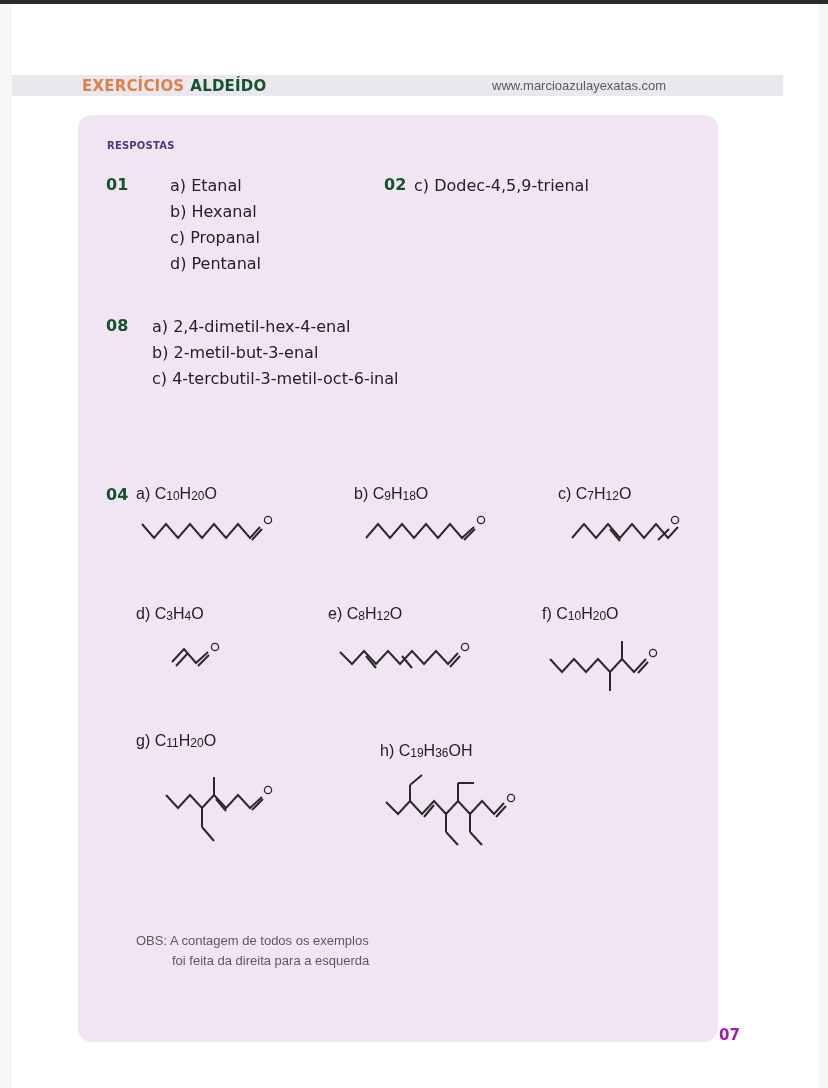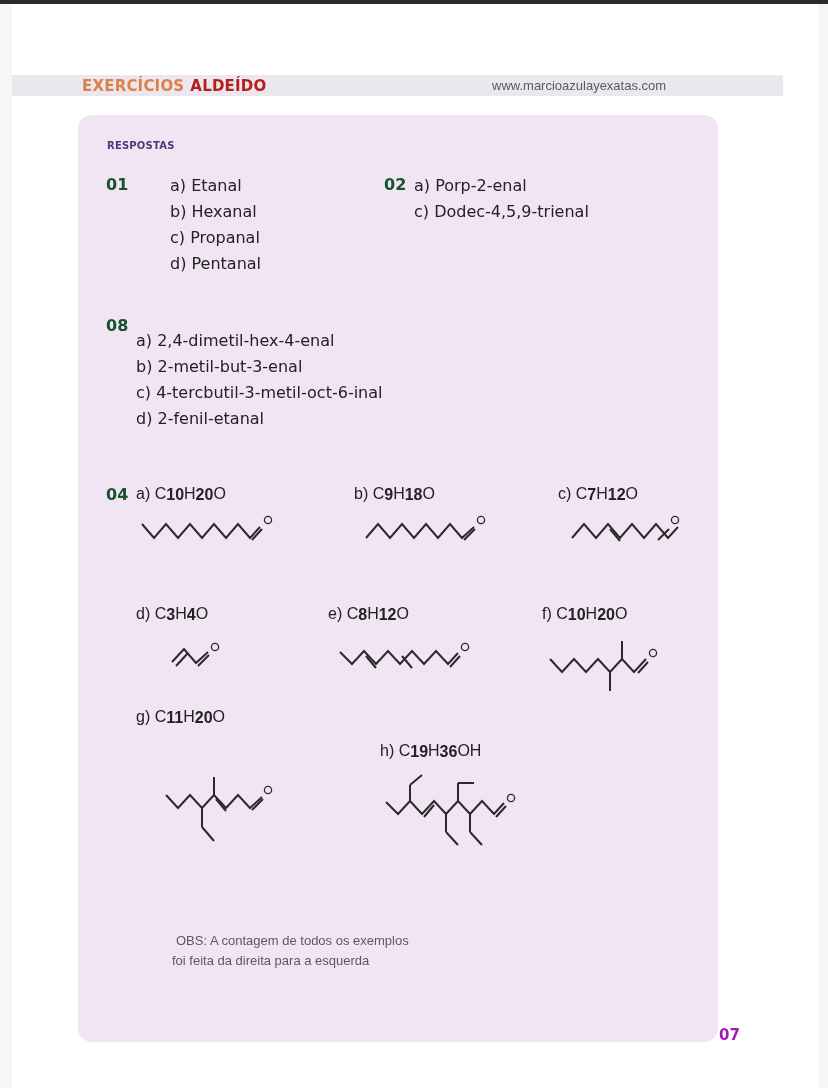--- a/index.html
+++ b/index.html
@@ -18,21 +18,21 @@
     }
     .header-band {
       position: absolute; left: 12px; top: 75px; width: 771px; height: 21px;
       background: #ebe7ef;
     }
     .header-title {
       position: absolute; left: 82px; top: 76px; height: 20px;
       font-weight: bold; font-size: 15px; line-height: 20px; letter-spacing: 0.2px;
     }
     .header-title .t1 { color: #e08049; }
-    .header-title .t2 { color: #b91c1c; margin-left: 6px; }
+    .header-title .t2 { color: #14532d; margin-left: 6px; }
     .header-url {
       position: absolute; left: 492px; top: 76px; height: 35px;
       font-family: "Liberation Sans", sans-serif;
       font-size: 13px; line-height: 20px; color: #5a5a5a;
     }
     .card {
       position: absolute; left: 78px; top: 115px; width: 640px; height: 927px;
       background: #f2e5f3; border-radius: 14px;
     }
     .page-number {
@@ -46,21 +46,21 @@
     .qnum {
       font-weight: bold; font-size: 16px; color: #14532d;
     }
     .ans {
       font-size: 16px; color: #222; line-height: 26px; white-space: nowrap;
     }
     .formula {
       font-family: "Liberation Sans", sans-serif;
       font-size: 16px; color: #222; white-space: nowrap;
     }
-    .formula sub { font-size: 16px; vertical-align: -1px; font-weight: bold; }
+    .formula sub { font-size: 12px; vertical-align: -1px; }
     .obs {
       font-family: "Liberation Sans", sans-serif;
       font-size: 13px; color: #5a5a5a; line-height: 20px; white-space: nowrap;
     }
     svg.mol { position: absolute; overflow: visible; }
     svg.mol polyline, svg.mol line { stroke: #2a2a2a; stroke-width: 2; fill: none; stroke-linejoin: miter; }
     svg.mol circle { stroke: #2a2a2a; stroke-width: 1.3; fill: none; }
   </style>
 </head>
 <body>
@@ -81,30 +81,28 @@
 <div class="abs qnum" style="left:106px;top:175px;">01</div>
 <div class="abs" style="left:136px;top:173px;margin-left:34px;">
   <div class="ans">a) Etanal</div>
   <div class="ans">b) Hexanal</div>
   <div class="ans">c) Propanal</div>
   <div class="ans">d) Pentanal</div>
 </div>
 
 <div class="abs qnum" style="left:384px;top:175px;">02</div>
 <div class="abs" style="left:414px;top:173px;">
-  <div class="ans">a) Porp-2-enal</div>
   <div class="ans">c) Dodec-4,5,9-trienal</div>
 </div>
 
 <div class="abs qnum" style="left:106px;top:316px;">08</div>
-<div class="abs" style="left:136px;top:314px;margin-top:14px;">
+<div class="abs" style="left:152px;top:314px;">
   <div class="ans">a) 2,4-dimetil-hex-4-enal</div>
   <div class="ans">b) 2-metil-but-3-enal</div>
   <div class="ans">c) 4-tercbutil-3-metil-oct-6-inal</div>
-  <div class="ans">d) 2-fenil-etanal</div>
 </div>
 
 <div class="abs qnum" style="left:106px;top:485px;">04</div>
 
 <div class="abs formula" style="left:136px;top:485px;">
   <span>a)</span>
   <span>C</span><sub>10</sub><span>H</span><sub>20</sub><span>O</span>
 </div>
 <svg class="mol" style="left:140px;top:515px;" width="140" height="40">
   <polyline points="2,9 14,23 26,9 38,23 50,9 62,23 74,9 86,23 98,9 110,23 120,12"></polyline>
@@ -161,21 +159,21 @@
   <span>C</span><sub>10</sub><span>H</span><sub>20</sub><span>O</span>
 </div>
 <svg class="mol" style="left:548px;top:635px;" width="130" height="60">
   <polyline points="2,24 14,37 26,24 38,37 50,24 62,37 74,24 86,37 98,24"></polyline>
   <line x1="74" y1="24" x2="74" y2="6"></line>
   <line x1="62" y1="37" x2="62" y2="56"></line>
   <line x1="90" y1="38" x2="100" y2="27"></line>
   <circle cx="105" cy="18" r="3.6"></circle>
 </svg>
 
-<div class="abs formula" style="left:136px;top:708px;">
+<div class="abs formula" style="left:136px;top:732px;">
   <span>g)</span>
   <span>C</span><sub>11</sub><span>H</span><sub>20</sub><span>O</span>
 </div>
 <svg class="mol" style="left:164px;top:775px;" width="130" height="75">
   <polyline points="2,20 14,33 26,20 38,33 50,20 62,33 74,20 86,33 98,22"></polyline>
   <line x1="50" y1="20" x2="50" y2="2"></line>
   <line x1="38" y1="33" x2="38" y2="52"></line>
   <line x1="38" y1="52" x2="50" y2="66"></line>
   <line x1="52" y1="24" x2="62" y2="36"></line>
   <line x1="88" y1="35" x2="99" y2="24"></line>
@@ -194,16 +192,16 @@
   <line x1="74" y1="24" x2="74" y2="6"></line>
   <line x1="74" y1="6" x2="90" y2="6"></line>
   <line x1="62" y1="37" x2="62" y2="55"></line>
   <line x1="62" y1="55" x2="74" y2="68"></line>
   <line x1="86" y1="37" x2="86" y2="55"></line>
   <line x1="86" y1="55" x2="98" y2="68"></line>
   <line x1="112" y1="40" x2="122" y2="29"></line>
   <circle cx="127" cy="21" r="3.6"></circle>
 </svg>
 
-<div class="abs obs" style="left:136px;top:931px;margin-left:40px;">OBS: A contagem de todos os exemplos</div>
+<div class="abs obs" style="left:136px;top:931px;">OBS: A contagem de todos os exemplos</div>
 <div class="abs obs" style="left:172px;top:951px;">foi feita da direita para a esquerda</div>
 
 <div class="page-number">07</div>
 
 </body></html>

